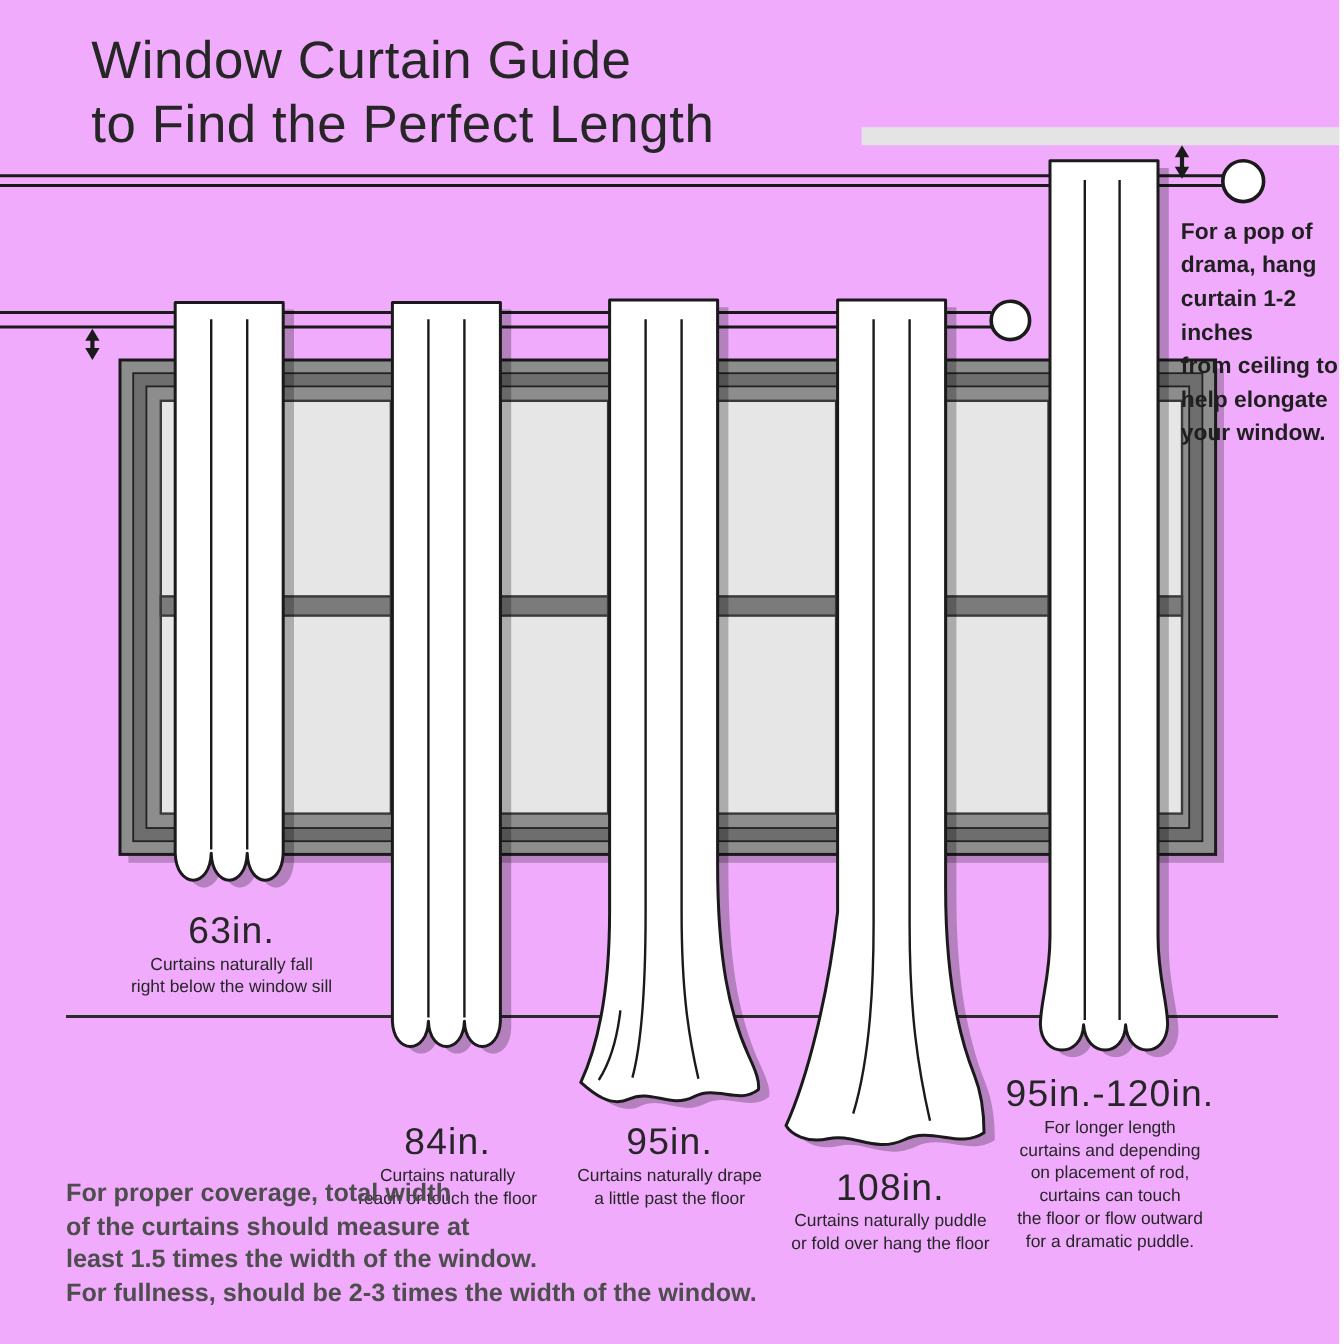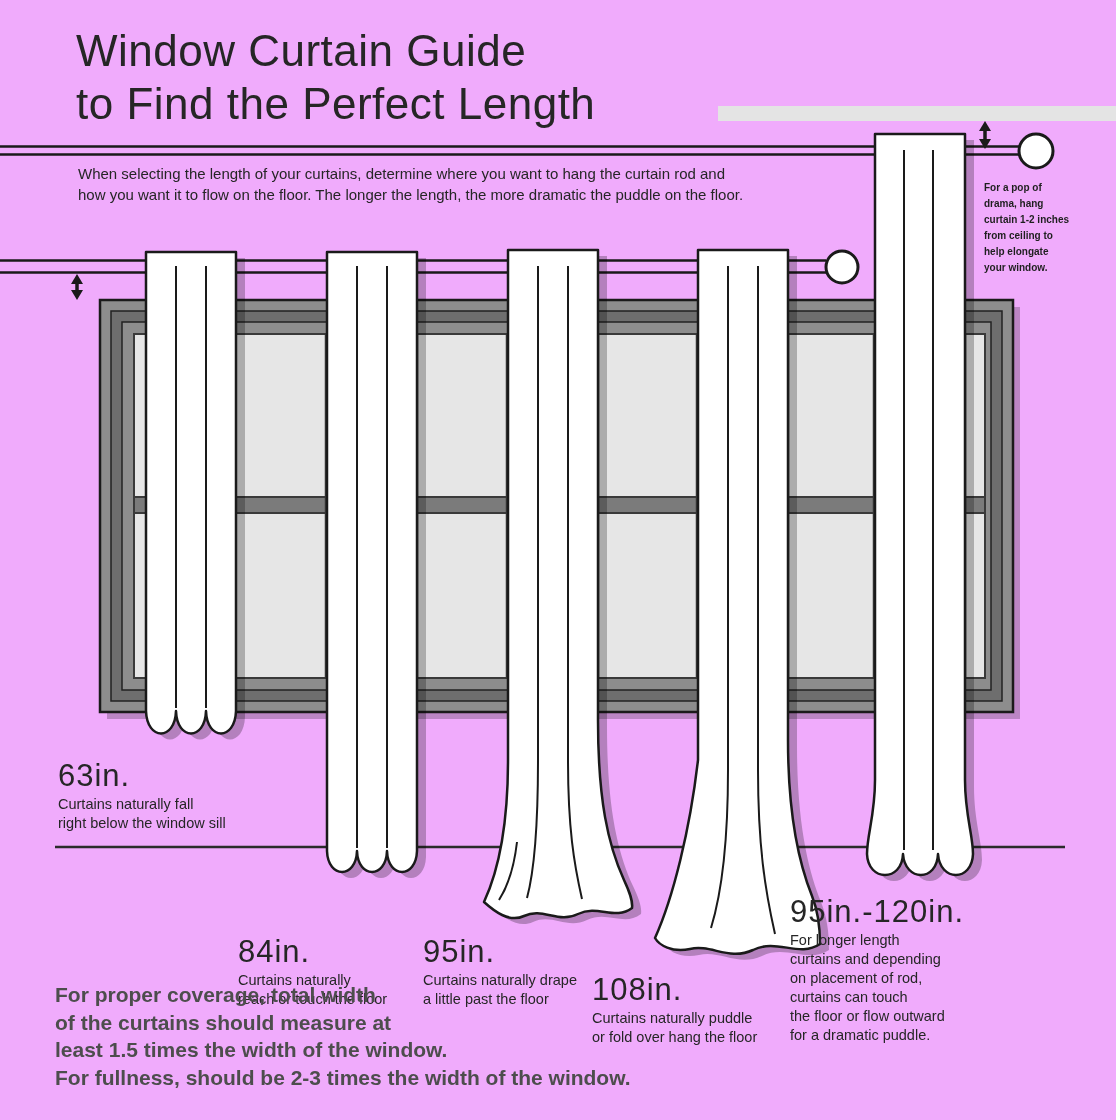--- a/index.html
+++ b/index.html
@@ -5,23 +5,23 @@
   html,body{margin:0;padding:0;background:#fff;}
   #stage{position:relative;width:1116px;height:1120px;background:#f0abfc;overflow:hidden;
          font-family:Liberation Sans, sans-serif;color:#2b2b2b;}
   #art{position:absolute;left:0;top:0;width:1120px;height:1120px;}
   .txt{position:absolute;z-index:2;}
   .ml{white-space:pre-line;}
   .title{left:76px;top:24px;font-size:44px;line-height:53px;font-weight:400;
          letter-spacing:0.5px;color:#262626;}
   .intro{left:78px;top:164px;font-size:15px;line-height:20.5px;color:#262626;width:720px;}
   .rodnote{left:78px;top:210px;font-size:15px;line-height:20.5px;font-weight:bold;color:#1f1f1f;}
-  .ceilnote{left:984px;top:180px;width:134px;font-size:10px;line-height:16px;
+  .ceilnote{left:984px;top:180px;width:134px;font-size:19px;line-height:28px;
             font-weight:bold;color:#1f1f1f;}
-  .lab{text-align:left;}
+  .lab{text-align:center;}
   .lab .num{font-size:31px;letter-spacing:1px;color:#262626;line-height:32px;}
   .lab .desc{font-size:14.5px;line-height:19px;color:#262626;margin-top:3px;}
   .lab63{left:58px;top:760px;width:270px;}
   .lab84{left:238px;top:936px;width:270px;}
   .lab95{left:423px;top:936px;width:270px;}
   .lab108{left:592px;top:974px;width:300px;}
   .lab120{left:790px;top:896px;width:270px;}
   .footer{left:55px;top:981px;font-size:21px;line-height:27.5px;font-weight:bold;color:#4d4d4d;}
 </style>
 </head>
@@ -99,22 +99,20 @@
 
     <g>
       <use href="#c120" fill="#000" opacity="0.25" transform="translate(9,6)"></use>
       <use href="#c120" fill="#ffffff" stroke="#1a1a1a" stroke-width="2.5" stroke-linejoin="round"></use>
       <path d="M904,150 L904,850 M933,150 L933,850" stroke="#1a1a1a" stroke-width="2" fill="none"></path>
     </g>
   </svg>
 
   <div class="txt title ml">Window Curtain Guide
 to Find the Perfect Length</div>
-  <div class="txt intro ml">When selecting the length of your curtains, determine where you want to hang the curtain rod and
-how you want it to flow on the floor. The longer the length, the more dramatic the puddle on the floor.</div>
   <div class="txt ceilnote ml">For a pop of
 drama, hang
 curtain 1-2 inches
 from ceiling to
 help elongate
 your window.</div>
 
   <div class="txt lab lab63">
     <div class="num">63in.</div>
     <div class="desc ml">Curtains naturally fall

